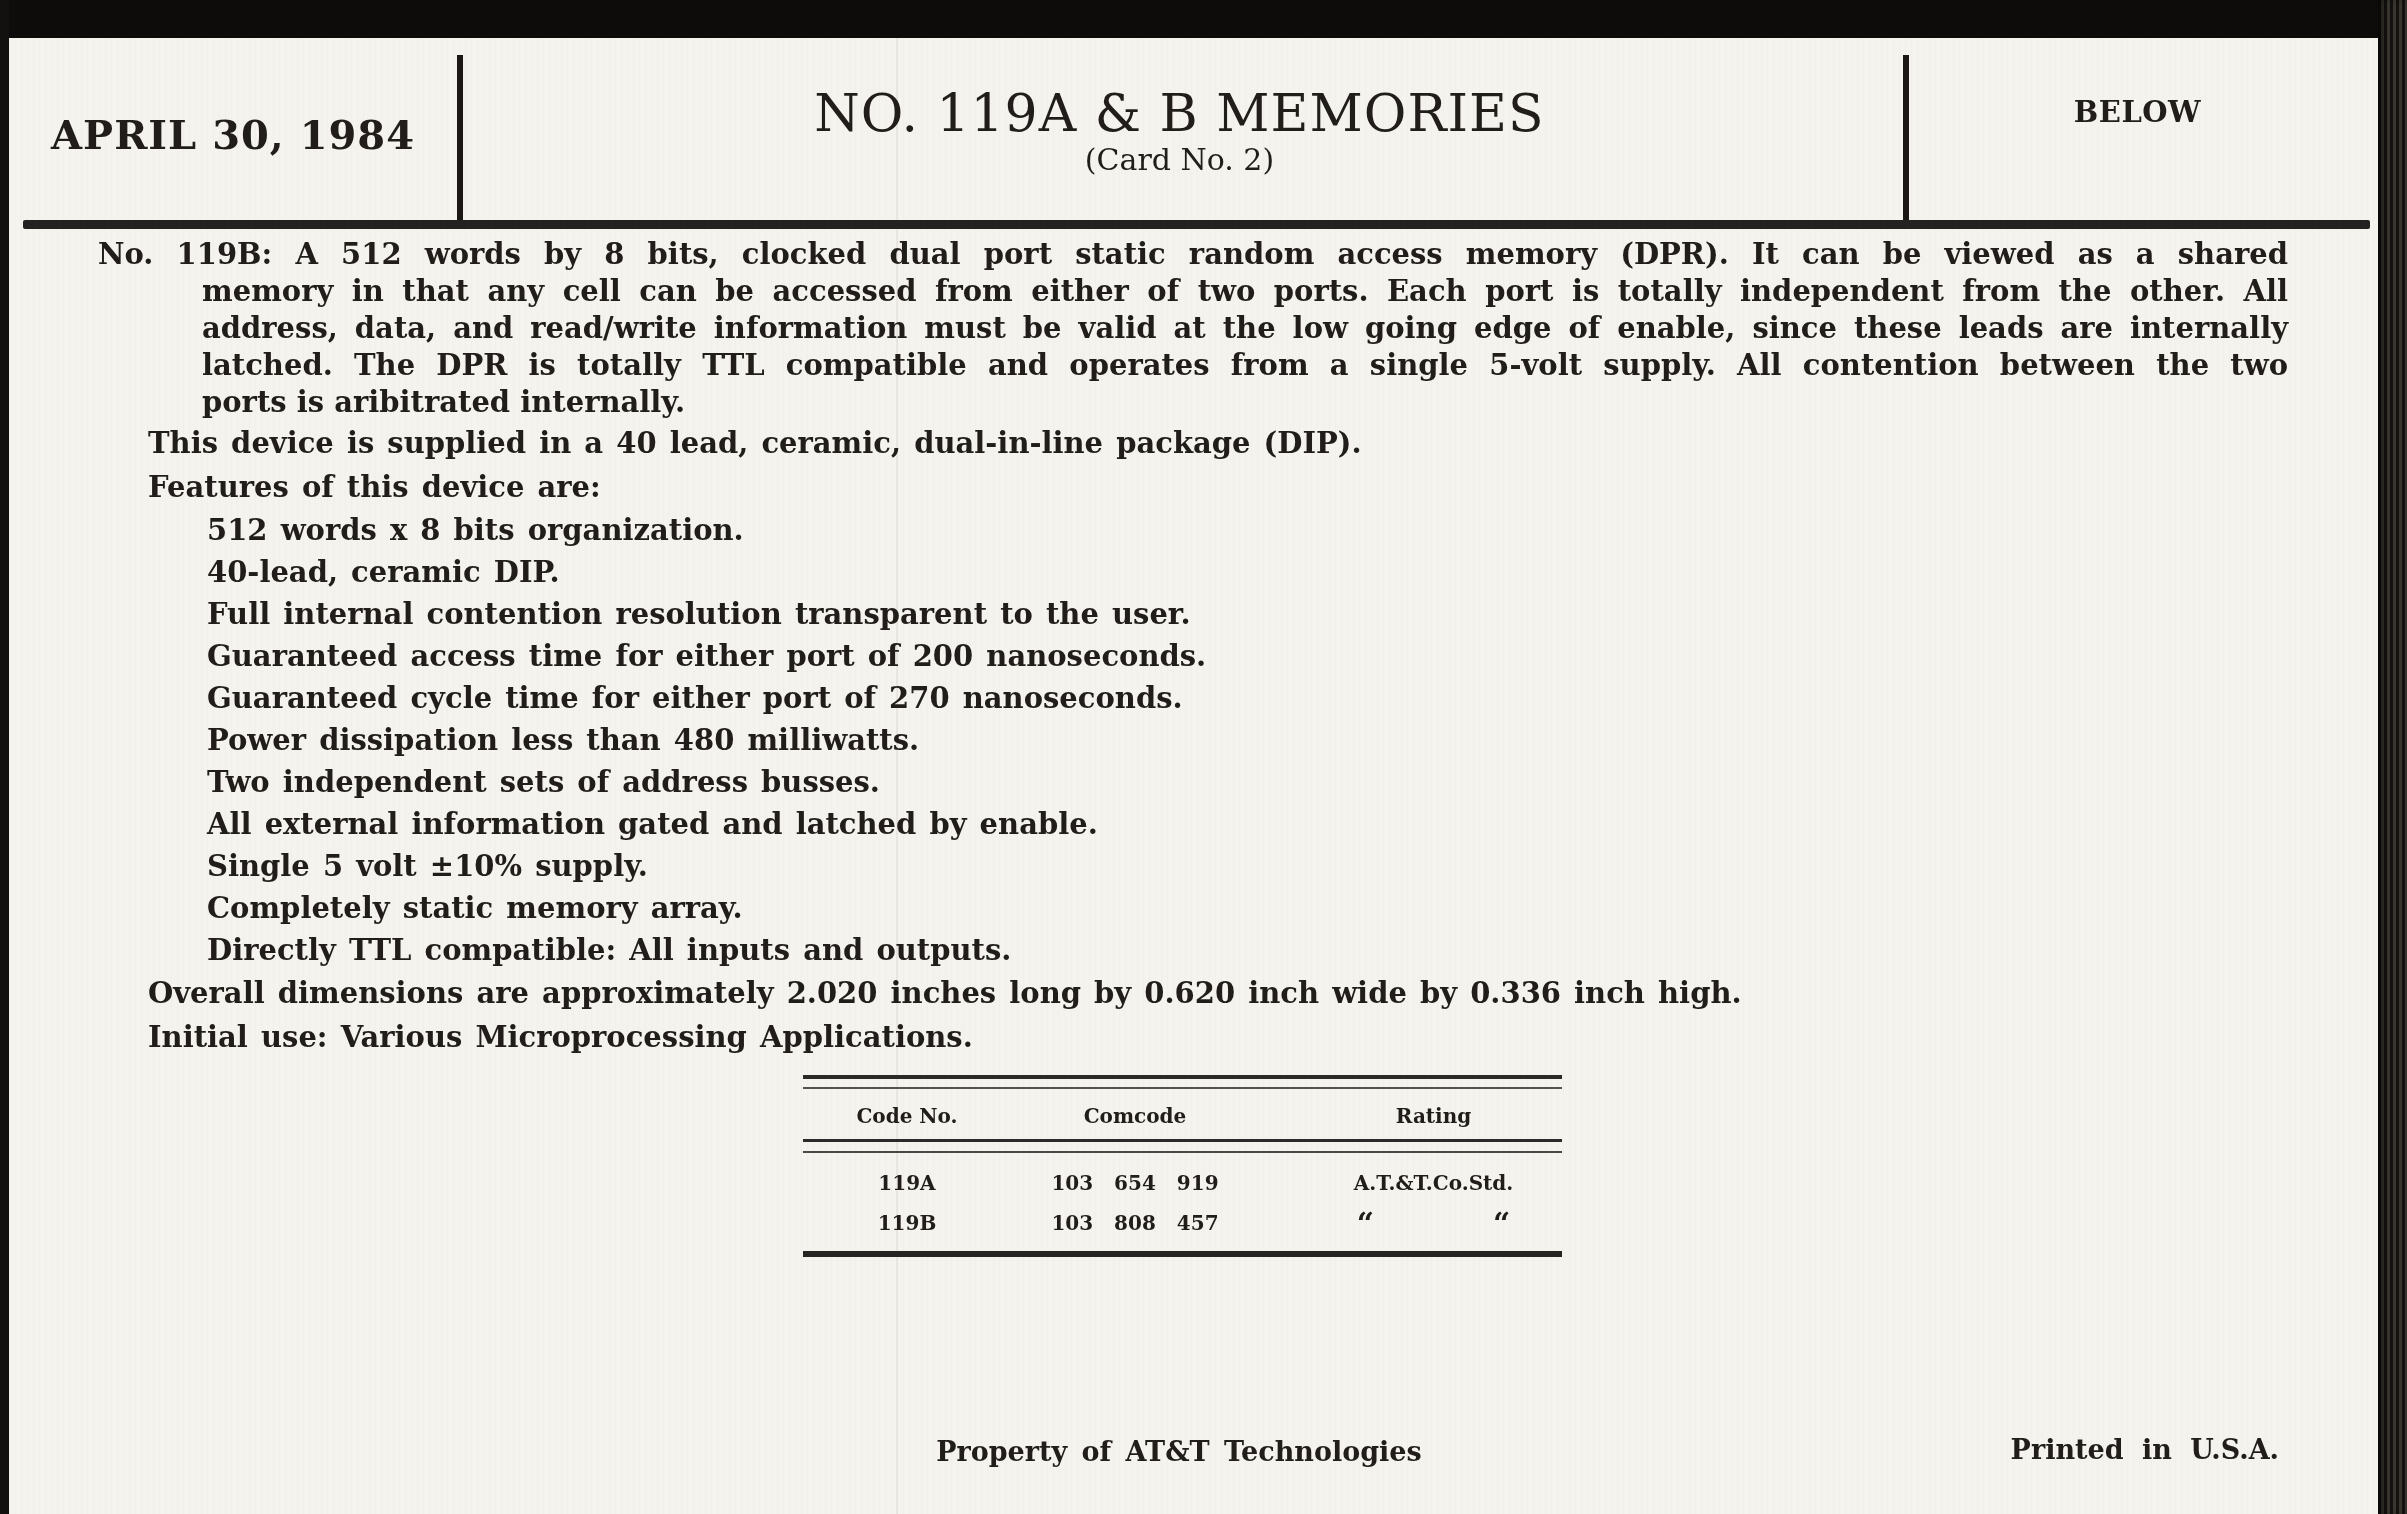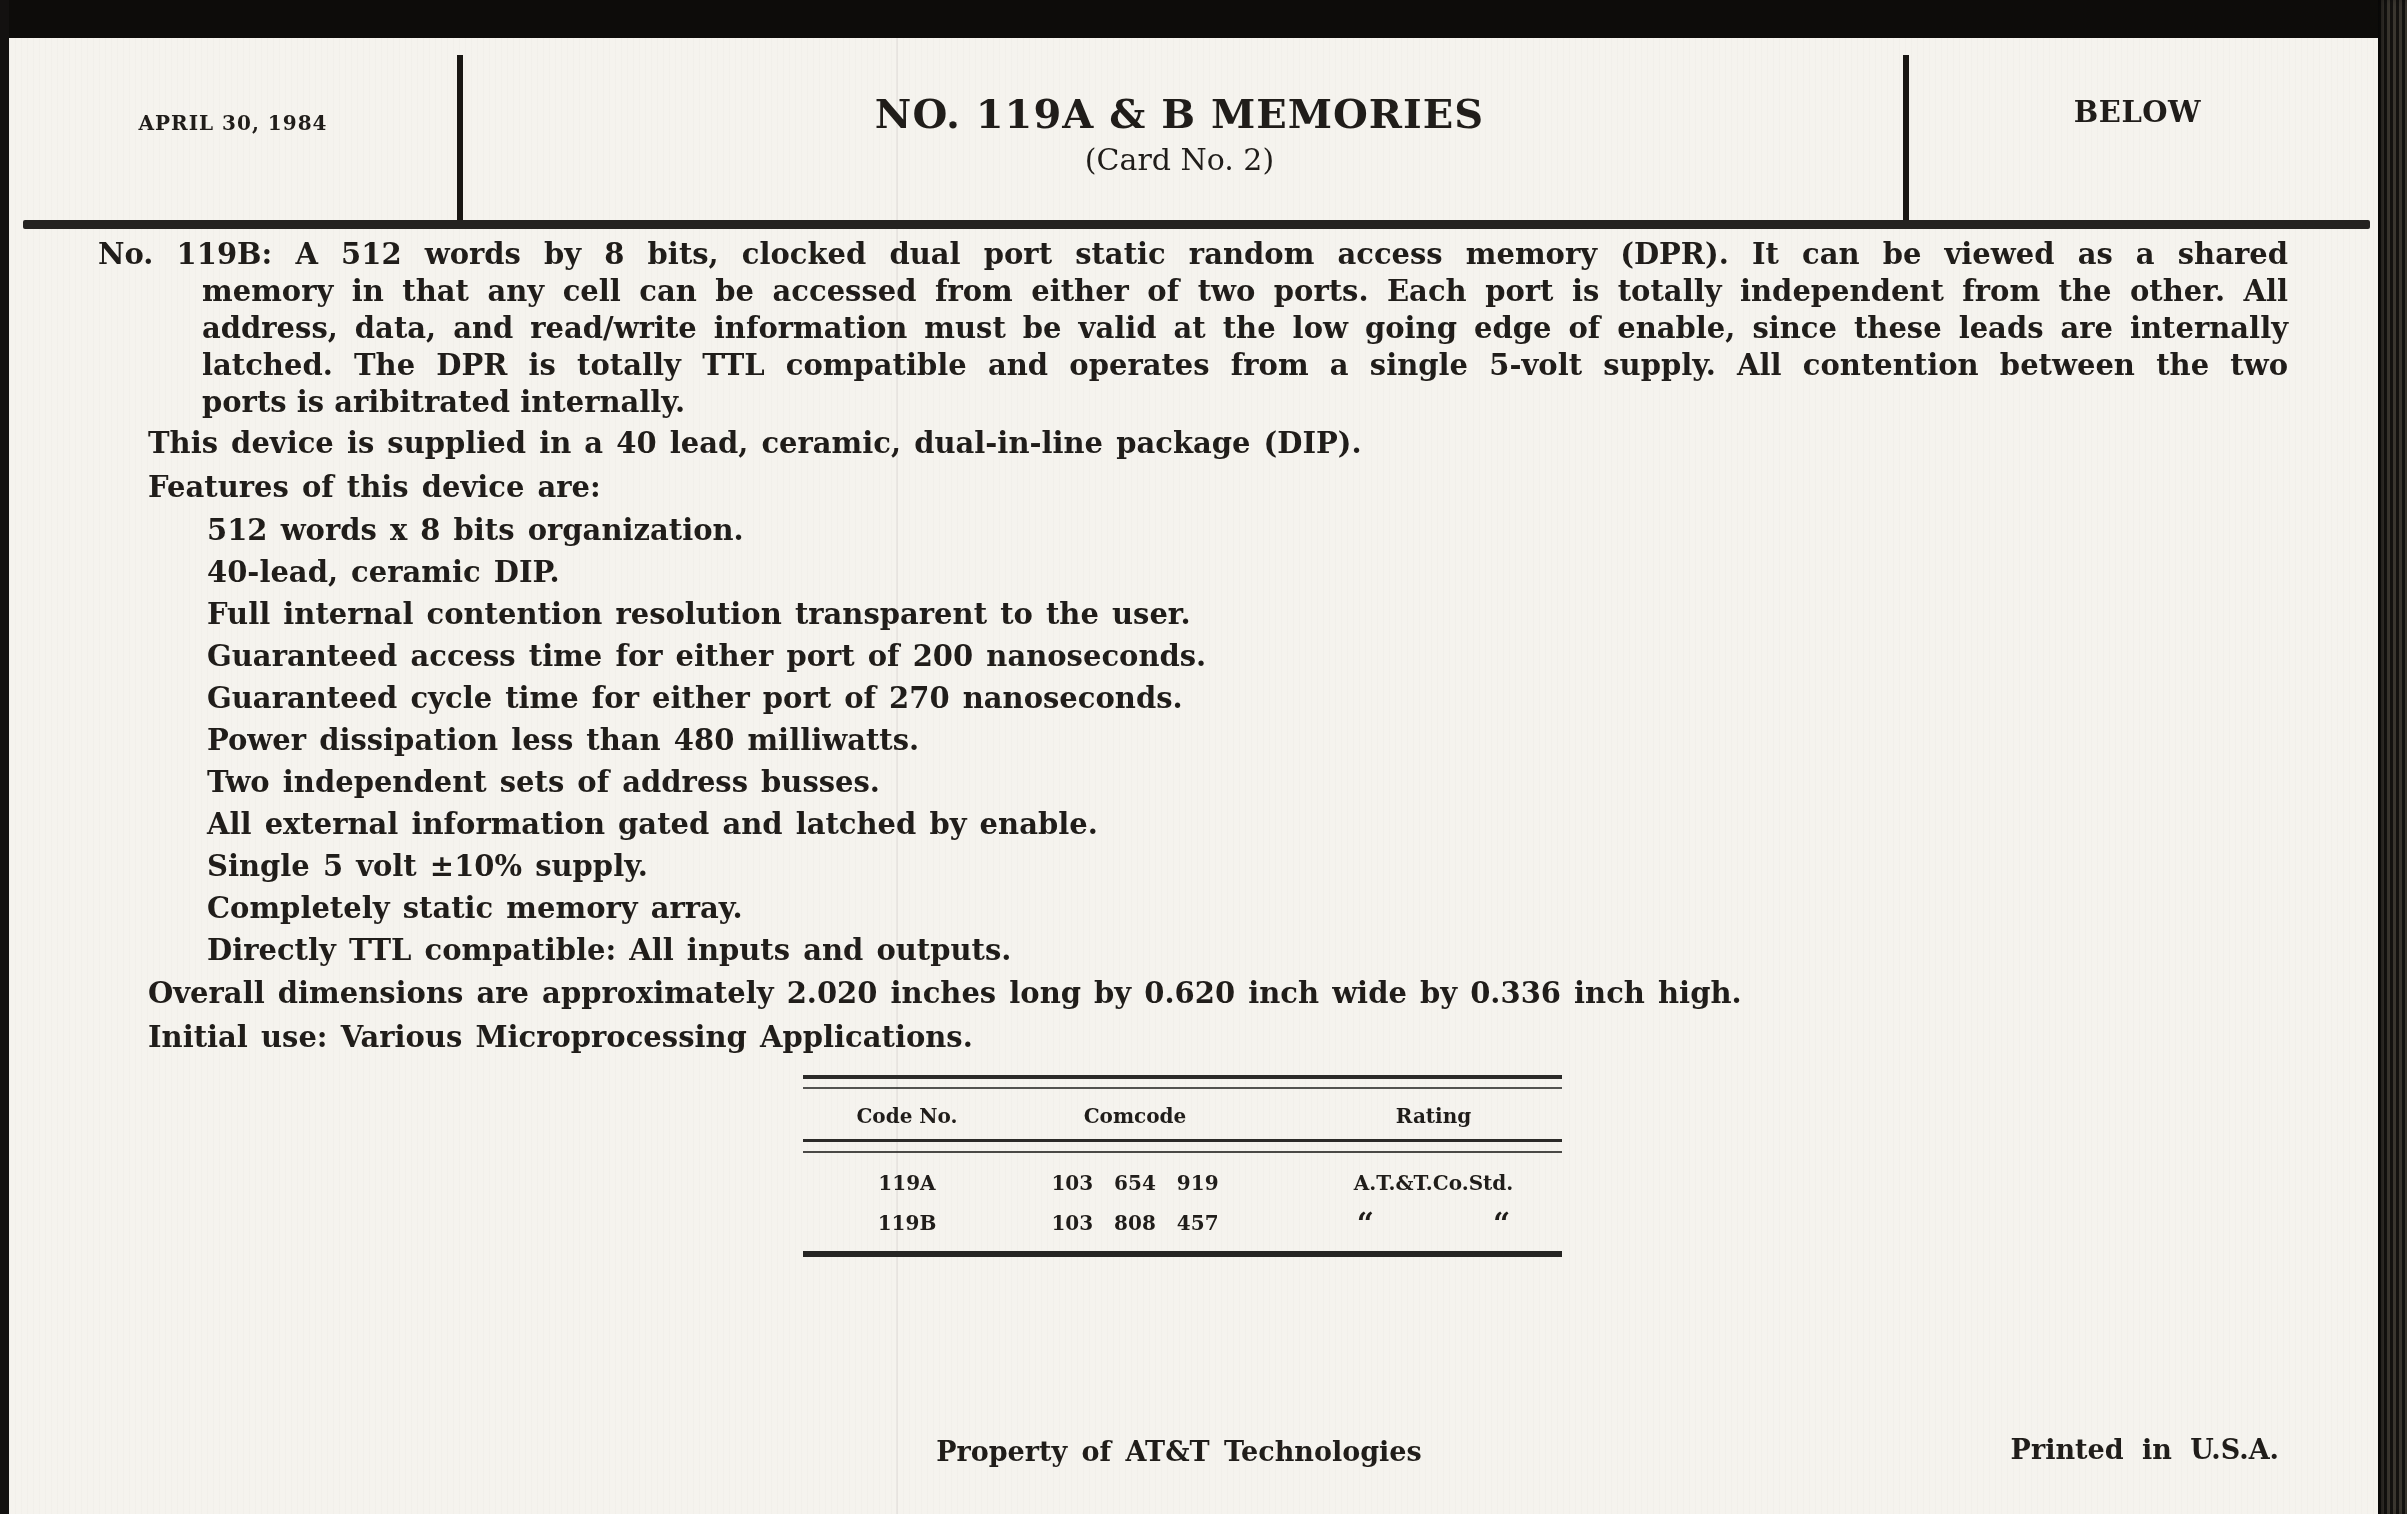--- a/index.html
+++ b/index.html
@@ -25,24 +25,24 @@
   }
   .crease{position:absolute;left:887px;top:0;bottom:0;width:2px;background:rgba(60,55,45,.06);}
 
   
   .hdr-divider{position:absolute;top:17px;height:165px;width:6px;background:#1a1714;}
   .div-1{left:448px;}
   .div-2{left:1894px;}
   .hdr-rule{position:absolute;top:182px;left:14px;right:8px;height:9px;background:#242220;border-radius:2px;}
   .hdr-date{
     position:absolute;left:0;top:73px;width:448px;text-align:center;
-    font-size:20px;font-weight:700;letter-spacing:1px;
+    font-size:40px;font-weight:700;letter-spacing:1px;
   }
   .hdr-center{position:absolute;left:448px;top:50px;width:1445px;text-align:center;}
-  .hdr-title{font-size:40px;font-weight:700;letter-spacing:1px;line-height:51px;}
+  .hdr-title{font-size:52px;font-weight:400;letter-spacing:1px;line-height:51px;}
   .hdr-subtitle{font-size:30px;font-weight:400;line-height:42px;}
   .hdr-ratings{
     position:absolute;left:1894px;top:55px;width:469px;text-align:center;
     font-size:29px;font-weight:700;line-height:39px;letter-spacing:0.5px;
   }
 
   
   .main{position:absolute;left:89px;top:192px;width:2190px;}
   .para{margin-top:6px;font-size:29px;font-weight:700;}
   .para-line{line-height:37px;padding-left:104px;}

